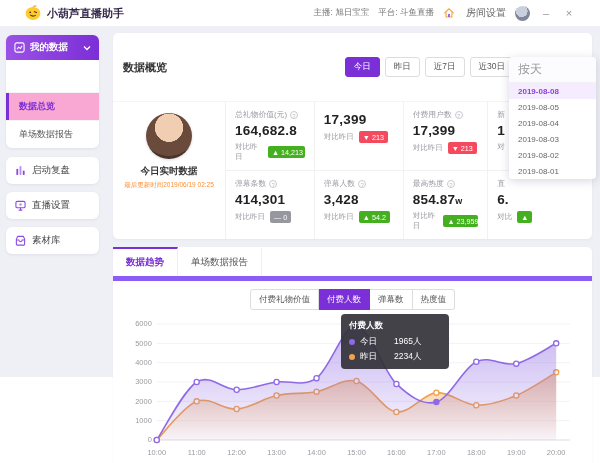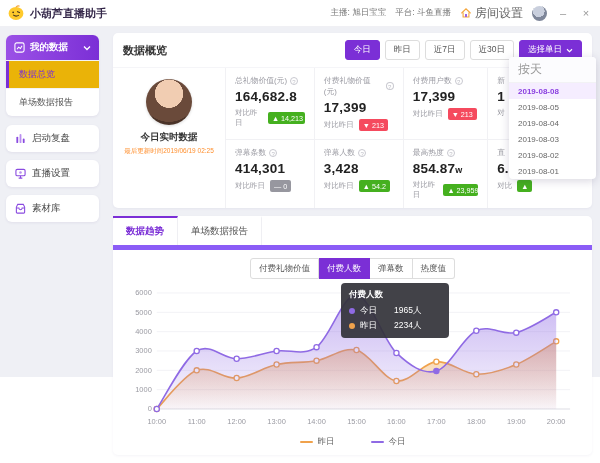--- a/index.html
+++ b/index.html
@@ -1,40 +1,40 @@
 <!DOCTYPE html>
 <html><head>
 <meta charset="utf-8">
 <style>
   * { margin:0; padding:0; box-sizing:border-box; }
   html,body { width:600px; height:463px; overflow:hidden; background:#fff;
     font-family:"Liberation Sans","DejaVu Sans",sans-serif; color:#333; }
   
-  .titlebar{height:27px;background:#fff;display:flex;padding:0 7px;border-bottom:1px solid #f0f0f4;}
+  .titlebar{height:27px;background:#fff;display:flex;padding:0 24px;border-bottom:1px solid #f0f0f4;}
   .logo{display:flex;align-items:center;gap:5px;}
   .app-name{font-size:11px;font-weight:bold;color:#35284a;}
   .tb-right{margin-left:auto;display:flex;align-items:center;gap:9px;}
   .tb-text{font-size:8.5px;color:#777;}
-  .room-btn{display:flex;align-items:center;gap:3px;font-size:12px;color:#666;cursor:pointer;}
+  .room-btn{display:flex;align-items:center;gap:11px;font-size:10px;color:#666;cursor:pointer;}
   .tb-avatar{width:15px;height:15px;border-radius:50%;background:radial-gradient(circle at 45% 35%,#c9cfdd 0 45%,#7e8699 46% 100%);}
   .win-btn{font-size:11px;color:#999;width:14px;text-align:center;cursor:pointer;}
   
   .app{display:flex;height:350px;background:#eff0f5;}
   .sidebar{width:105px;padding:8px 6px 0;flex:none;}
   .main{flex:1;padding:6px 8px 0;position:relative;}
   
   .side-group{border-radius:6px;box-shadow:0 1px 3px rgba(60,40,120,.08);margin-bottom:9px;background:#fff;overflow:hidden;}
   .side-head{background:linear-gradient(90deg,#9b51e6,#7b2fd6);color:#fff;display:flex;align-items:center;gap:5px;padding:6px 8px;font-size:9.5px;font-weight:bold;}
   .side-head .chev{margin-left:auto;}
   .side-sub{font-size:9px;color:#555;padding:7px 10px 7px 13px;border-top:1px solid #f3f3f6;cursor:pointer;}
-  .side-sub.active{color:#7b2fd6;font-weight:normal;background:#eab308;box-shadow:inset 3px 0 0 #7b2fd6;}
+  .side-sub.active{color:#7b2fd6;font-weight:bold;background:#f9a8d4;box-shadow:inset 3px 0 0 #7b2fd6;margin-top:32px;}
   .side-item{background:#fff;border-radius:6px;box-shadow:0 1px 3px rgba(60,40,120,.08);display:flex;align-items:center;gap:6px;padding:7px 9px;font-size:9.5px;color:#444;margin-bottom:8px;cursor:pointer;}
   
   .card{background:#fff;border-radius:5px;box-shadow:0 1px 3px rgba(60,40,120,.05);}
-  .ov-head{display:flex;align-items:center;padding:7px 10px;border-bottom:1px solid #f5f5f8;}
+  .ov-head{display:flex;align-items:center;padding:24px 10px;border-bottom:1px solid #f5f5f8;}
   .ov-title{font-size:11px;font-weight:bold;color:#333;}
   .ranges{margin-left:auto;display:flex;gap:5px;align-items:center;}
   .rbtn{font-size:8.5px;padding:3px 8px;border:1px solid #ddd;border-radius:3px;background:#fff;color:#555;cursor:pointer;}
   .rbtn.active{background:#7b2fd6;border-color:#7b2fd6;color:#fff;}
   .rbtn.select{background:#7b2fd6;border-color:#7b2fd6;color:#fff;display:flex;align-items:center;gap:4px;}
   .stats-wrap{display:flex;}
   .profile{width:112px;flex:none;display:flex;flex-direction:column;align-items:center;padding-top:11px;}
   .avatar{width:46px;height:46px;border-radius:50%;background:radial-gradient(circle at 50% 32%,#f1cdb2 0 36%,#6a4a3a 37% 72%,#4a3328 73% 100%);box-shadow:0 1px 3px rgba(0,0,0,.15);}
   .p-name{font-size:9.5px;font-weight:bold;margin-top:6px;color:#333;}
   .p-upd{font-size:6.5px;color:#ff8f2e;margin-top:3px;}
@@ -187,24 +187,20 @@
             <div class="s-value">164,682.8</div>
             <div class="s-comp">
                 <span>对比昨日</span>
               <span class="badge up">
                   <span>▲</span>
                   <span>14,213</span>
                 </span>
               </div>
           </div>
           <div class="stat">
-            <div class="s-label">
-                <span>付费礼物价值(元)</span>
-                <span class="info">?</span>
-              </div>
             <div class="s-value">17,399</div>
             <div class="s-comp">
                 <span>对比昨日</span>
               <span class="badge down">
                   <span>▼</span>
                   <span>213</span>
                 </span>
               </div>
           </div>
           <div class="stat">

